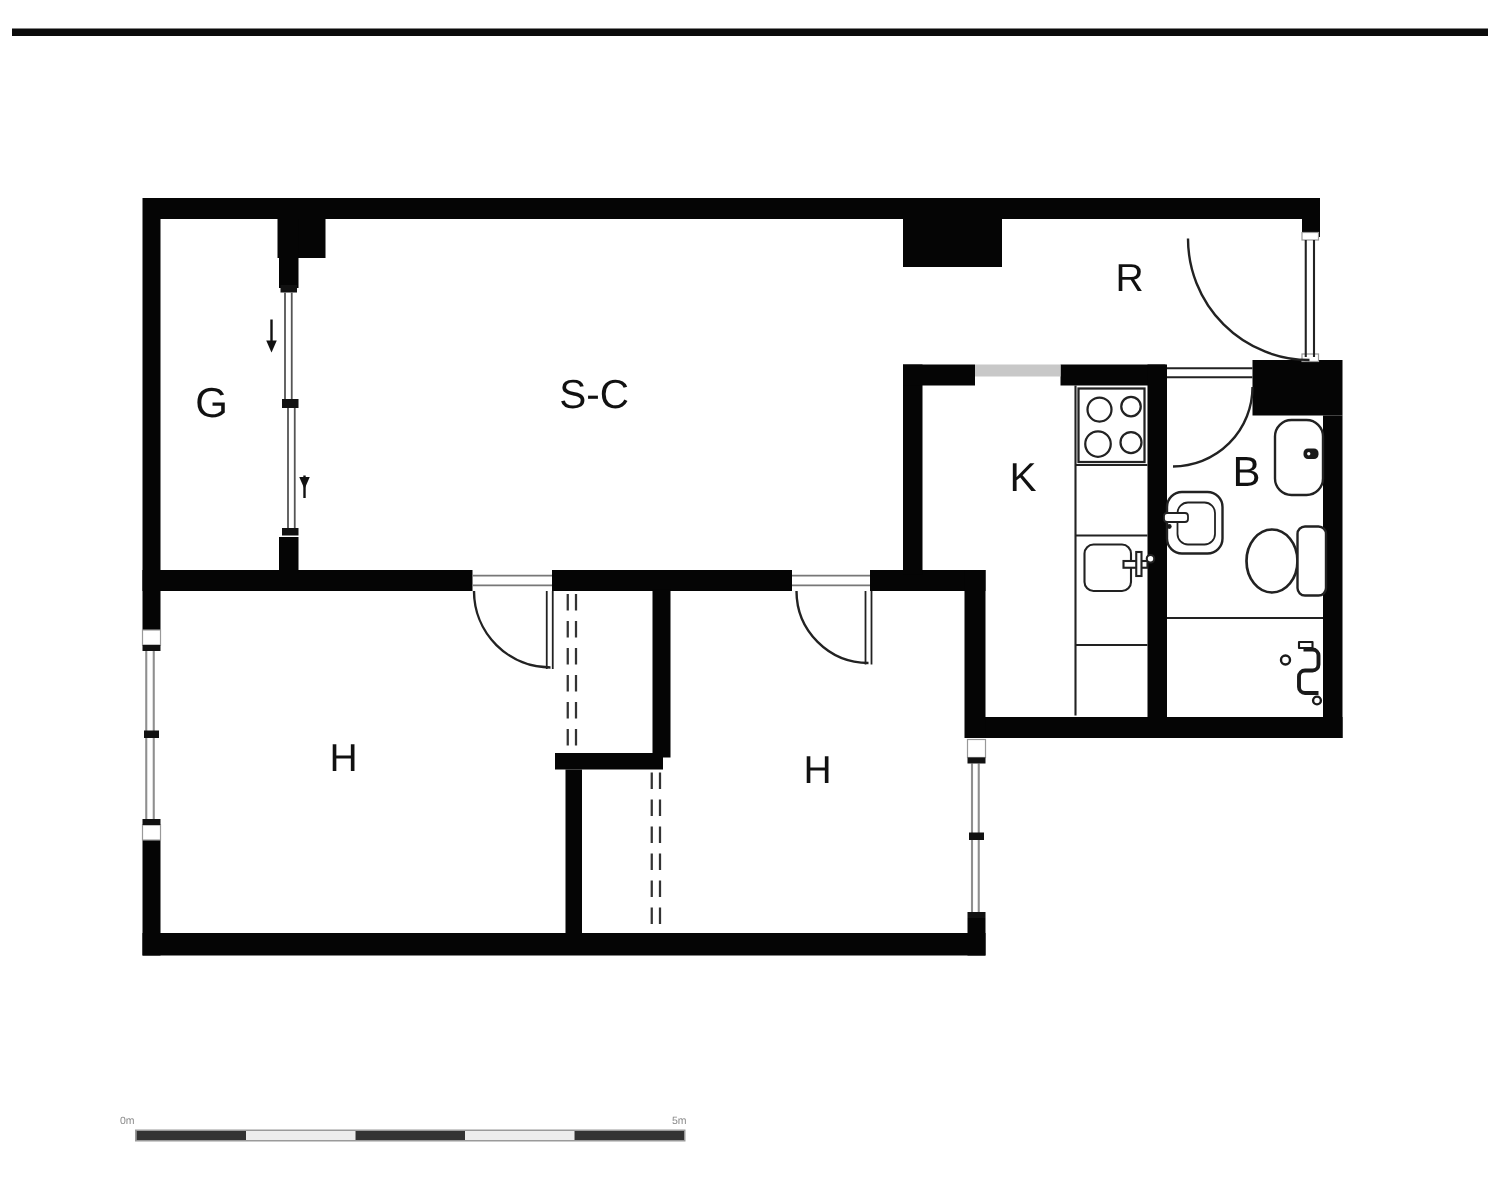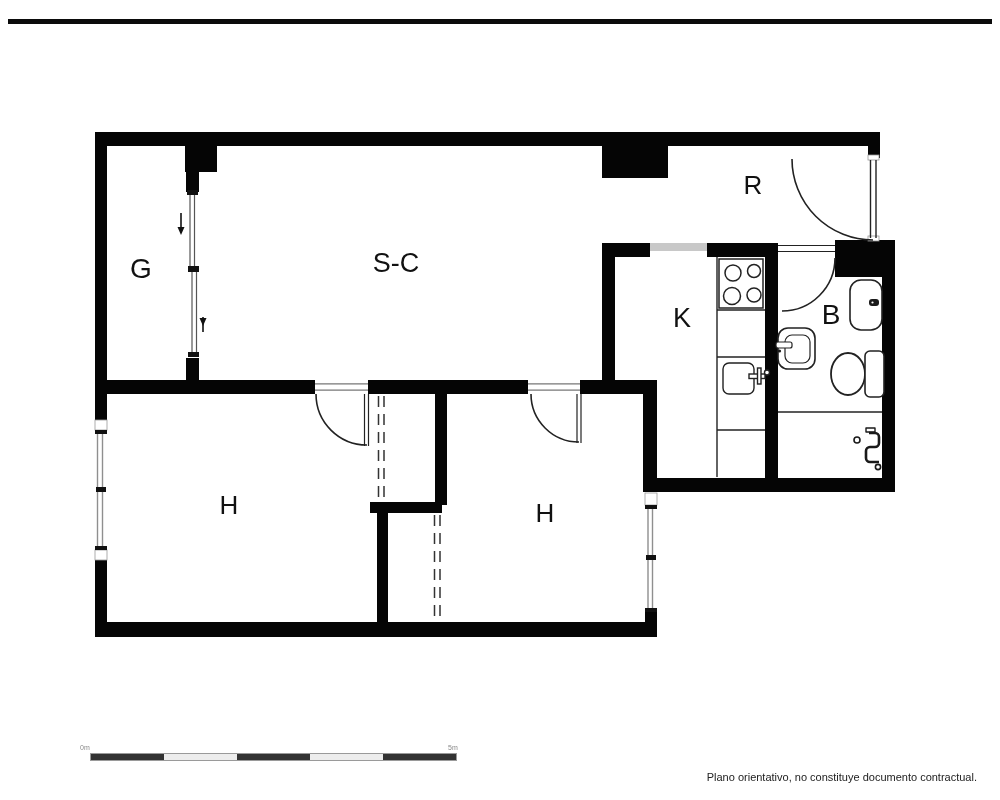--- a/index.html
+++ b/index.html
@@ -200,15 +200,14 @@
   <div class="scale-label start">0m</div>
   <div class="scalebar">
     <span class="seg dark"></span>
     <span class="seg light"></span>
     <span class="seg dark"></span>
     <span class="seg light"></span>
     <span class="seg dark"></span>
   </div>
   <div class="scale-label end">5m</div>
 
-  <div class="disclaimer">Plano orientativo, no constituye documento contractual.</div>
 
 </div>
 
 </body></html>

